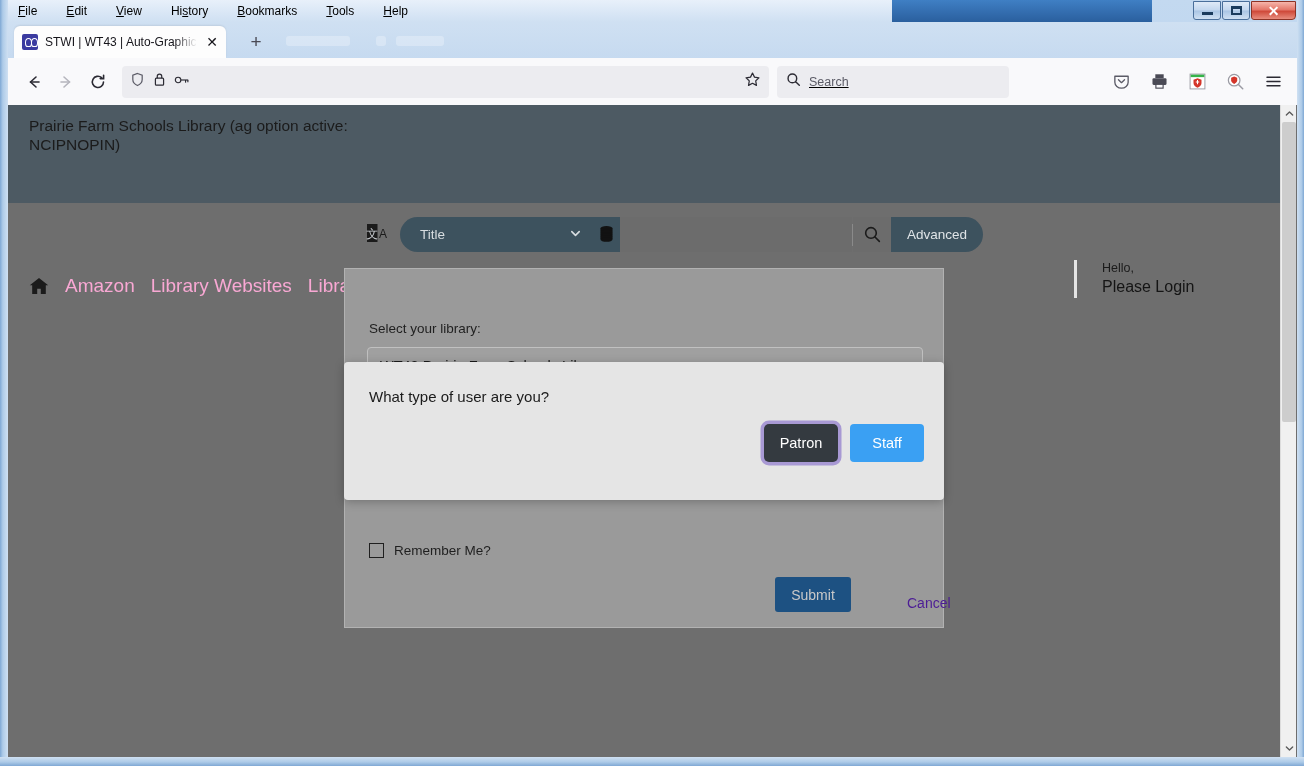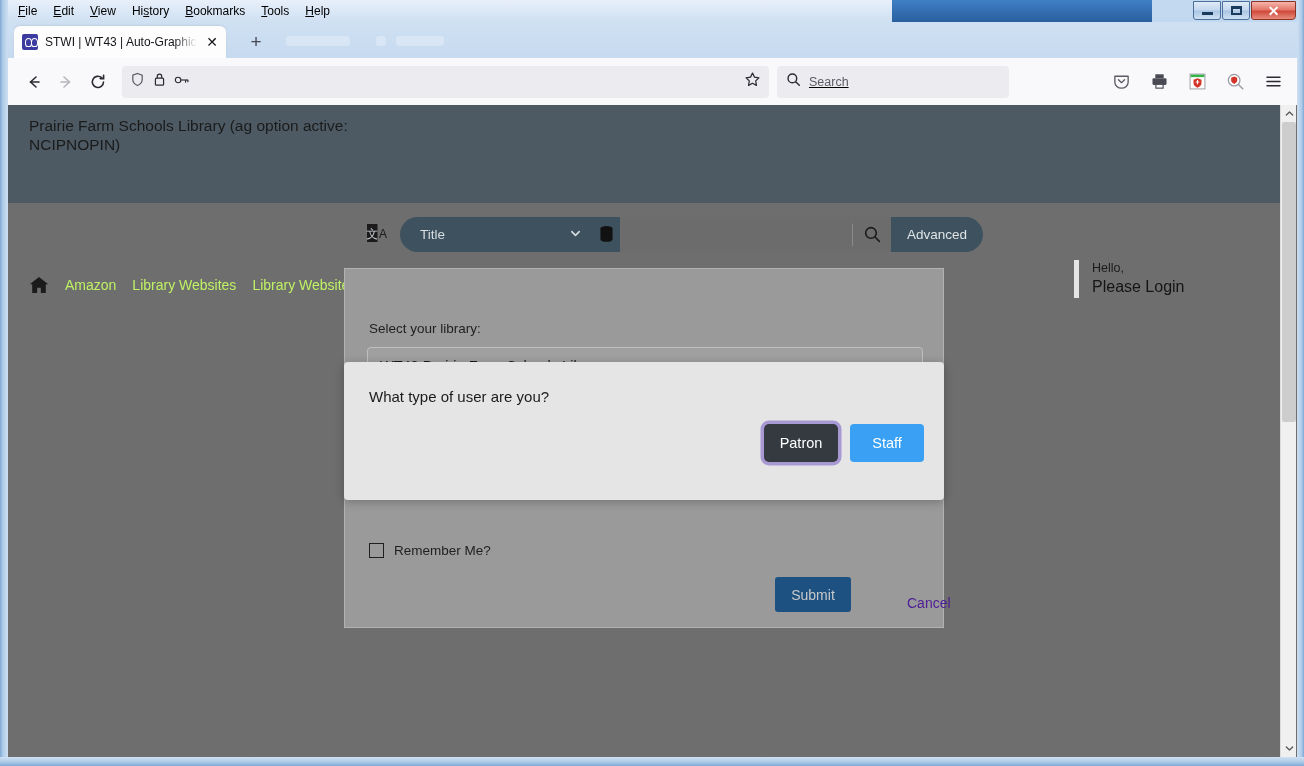--- a/index.html
+++ b/index.html
@@ -20,21 +20,21 @@
                  background: linear-gradient(90deg,#7fa8d4 0%, #aecbe8 35%, #cfe0f2 100%); }
   #frame-right { position:absolute; right:0; top:0; width:7px; height:766px;
                  background: linear-gradient(270deg,#7fa8d4 0%, #aecbe8 35%, #cfe0f2 100%); }
   #frame-bottom{ position:absolute; left:0; bottom:0; width:1304px; height:9px;
                  background: linear-gradient(0deg,#7fa8d4 0%, #aecbe8 45%, #cfe0f2 100%); }
 
   
   #menubar {
     position: absolute; left: 0; top: 0; width: 1152px; height: 22px;
     background: linear-gradient(180deg,#e8f0fa 0%, #dae7f6 55%, #cfe0f2 100%);
-    display: flex; align-items: center; padding-left: 10px;
+    display: flex; align-items: center; padding-left: 10px; gap: 13px;
   }
   #menubar .mi {
     font-size: 12px; color: #000; padding: 2px 8px; cursor: default;
     white-space: nowrap;
   }
   #menubar .mi u { text-decoration: underline; }
   #menu-right-fill {
     position:absolute; right:0; top:0; height:22px; width:260px;
     background: linear-gradient(180deg,#3f7fc4 0%, #2a5f9e 100%);
   }
@@ -170,25 +170,25 @@
   #search-go { width: 38px; height: 35px; background:#6c6c6c;
                display:flex; align-items:center; justify-content:center; }
   #advanced-btn {
     height: 35px; background:#3d525e; color:#dfe4e7; font-size: 13.5px;
     display:flex; align-items:center; padding: 0 16px;
     border-radius: 0 18px 18px 0;
   }
   #navlinks {
     position:absolute; left: 21px; top: 170px; display:flex; align-items:center; gap: 16px;
   }
-  #navlinks a { font-size: 14px; color:#bef264; text-decoration:none; }
+  #navlinks a { font-size: 19px; color:#f9a8d4; text-decoration:none; }
   #home-icon { width: 20px; height: 20px; display:flex; align-items:center; justify-content:center; }
   #hello-box {
     position:absolute; right: 21px; top: 155px; width: 186px;
-    border-left: 5px solid #e5e5e5; padding-left: 13px;
+    border-left: 3px solid #e5e5e5; padding-left: 25px;
   }
   #hello-line { font-size: 12.5px; color:#1b1b1b; line-height: 16px; }
   #login-link { font-size: 16px; color:#151515; line-height: 22px; }
 
   
   #login-card {
     position:absolute; left: 336px; top: 163px; width: 600px; height: 360px;
     background: #9a9a9a; border: 1px solid #b2b2b2;
   }
   #lib-label { position:absolute; left: 24px; top: 52px; font-size: 13.5px; color:#1f1f1f; }

